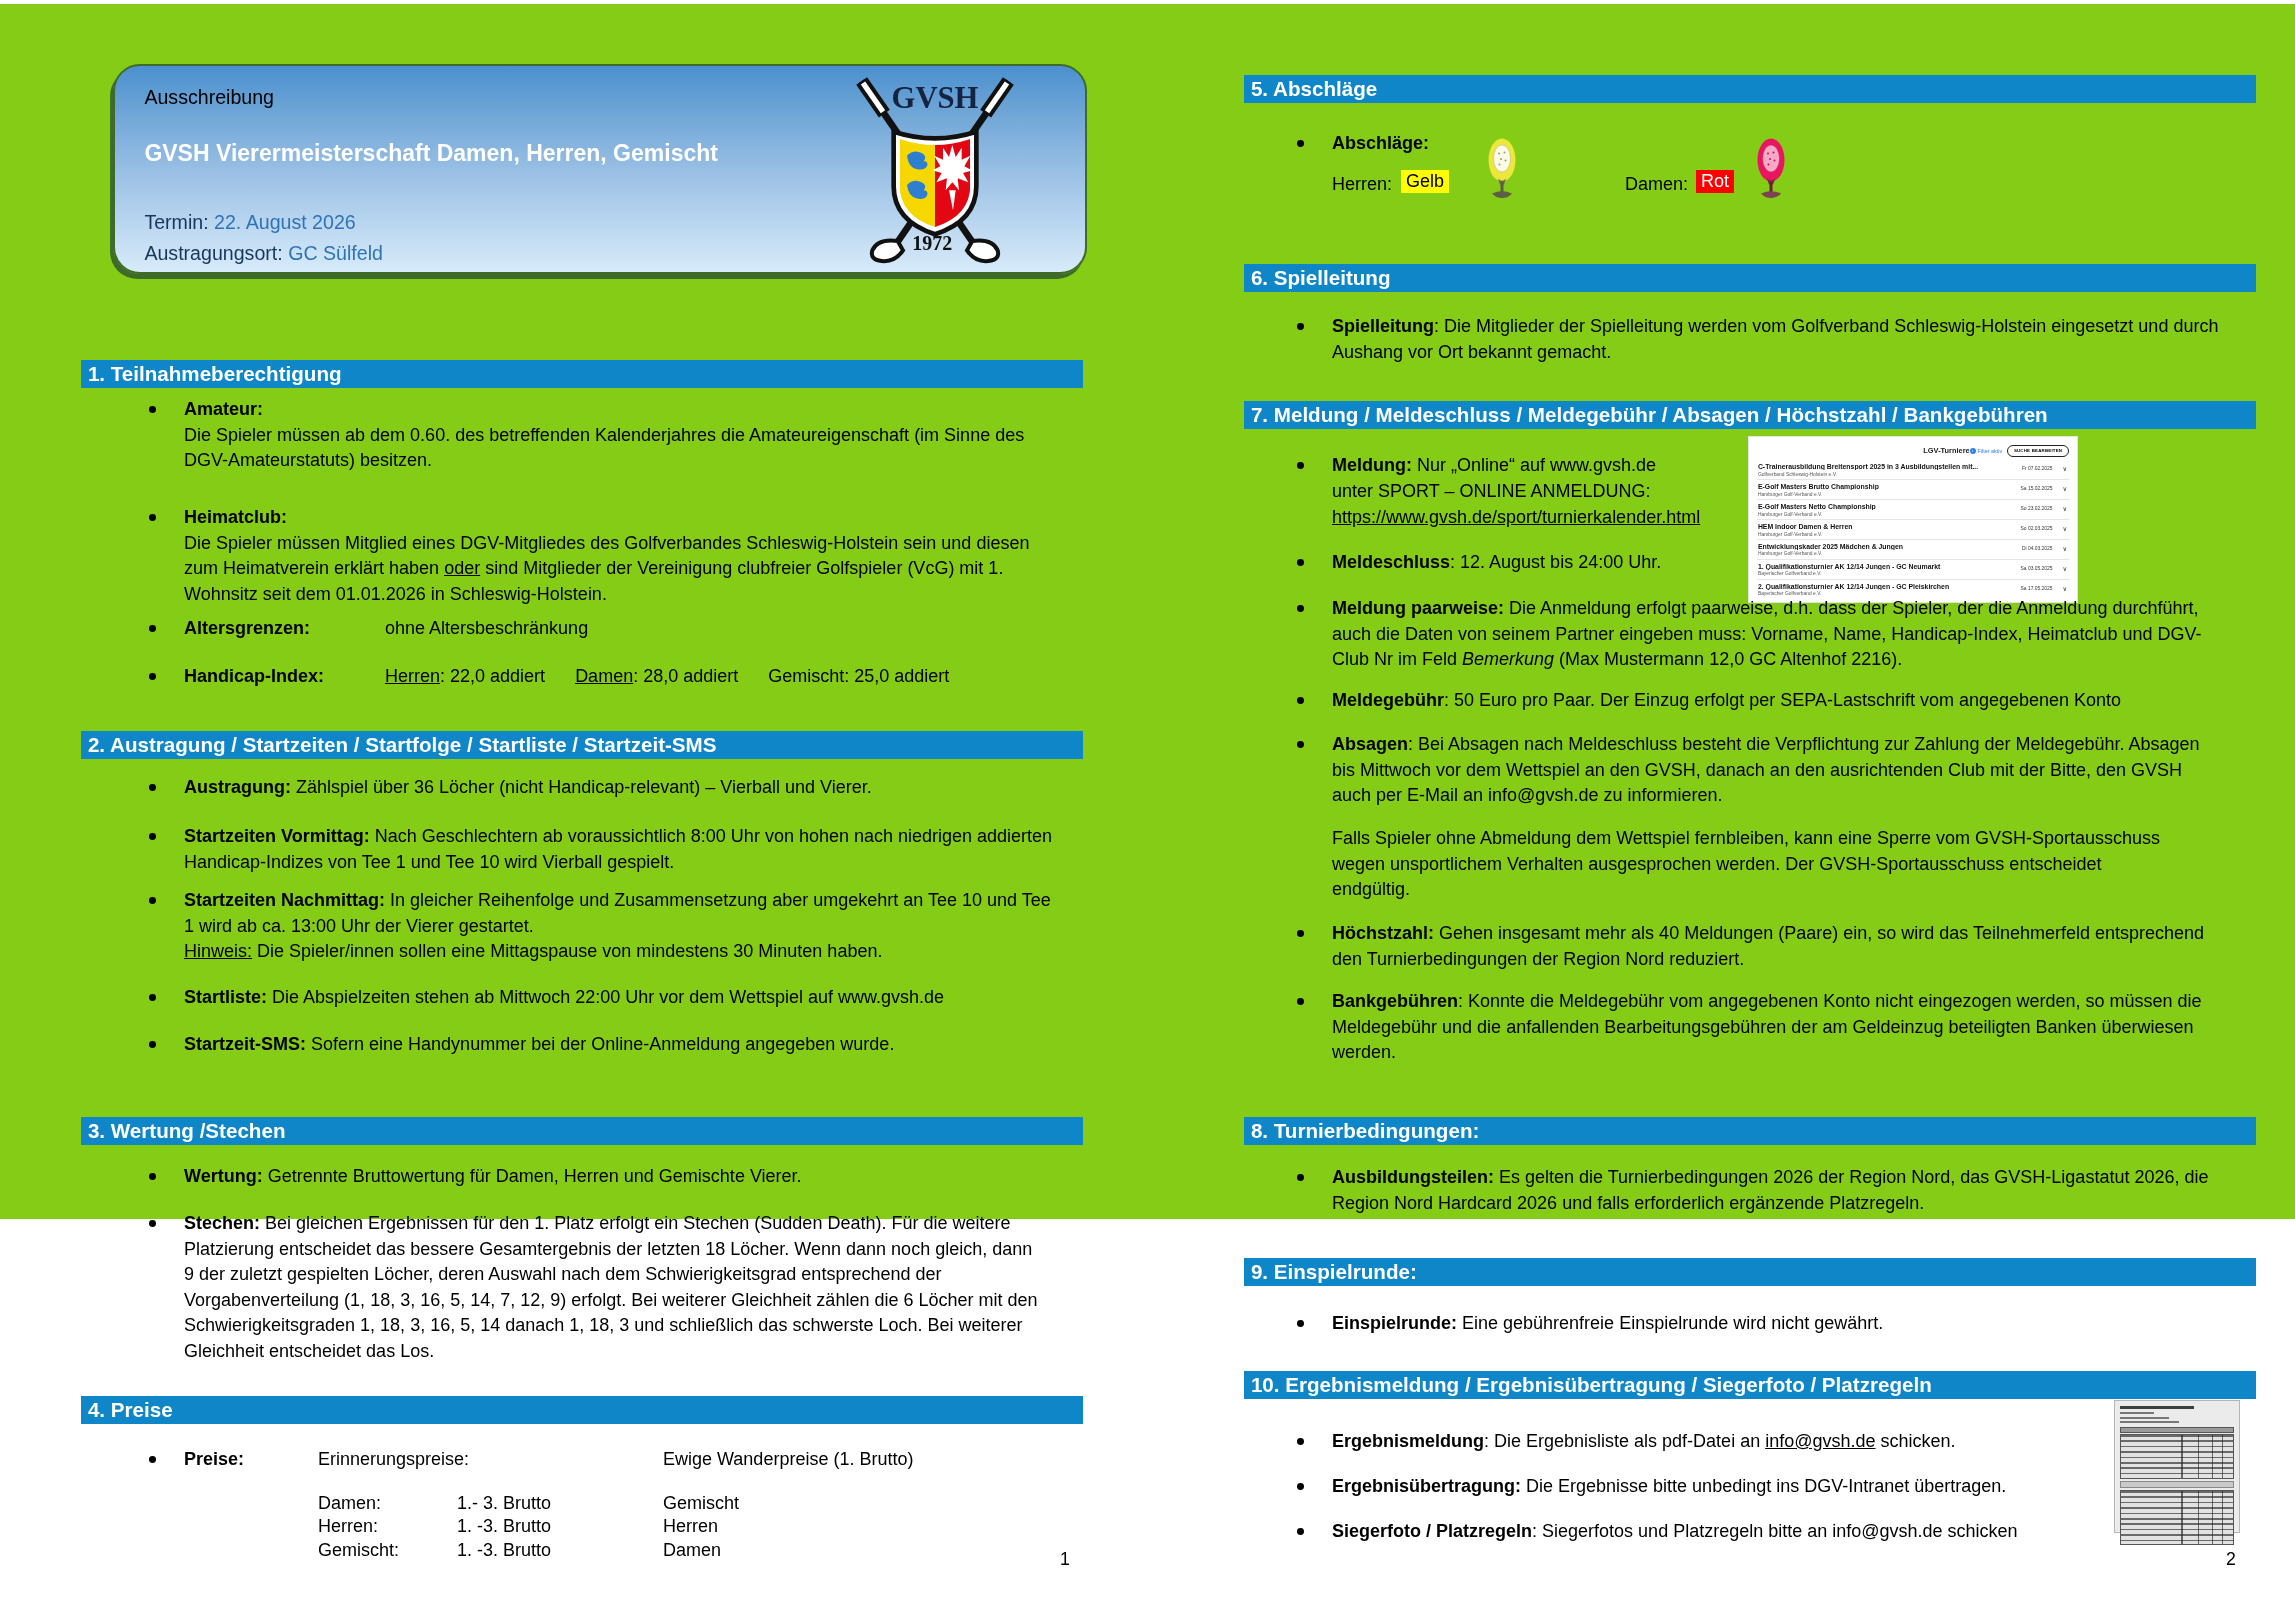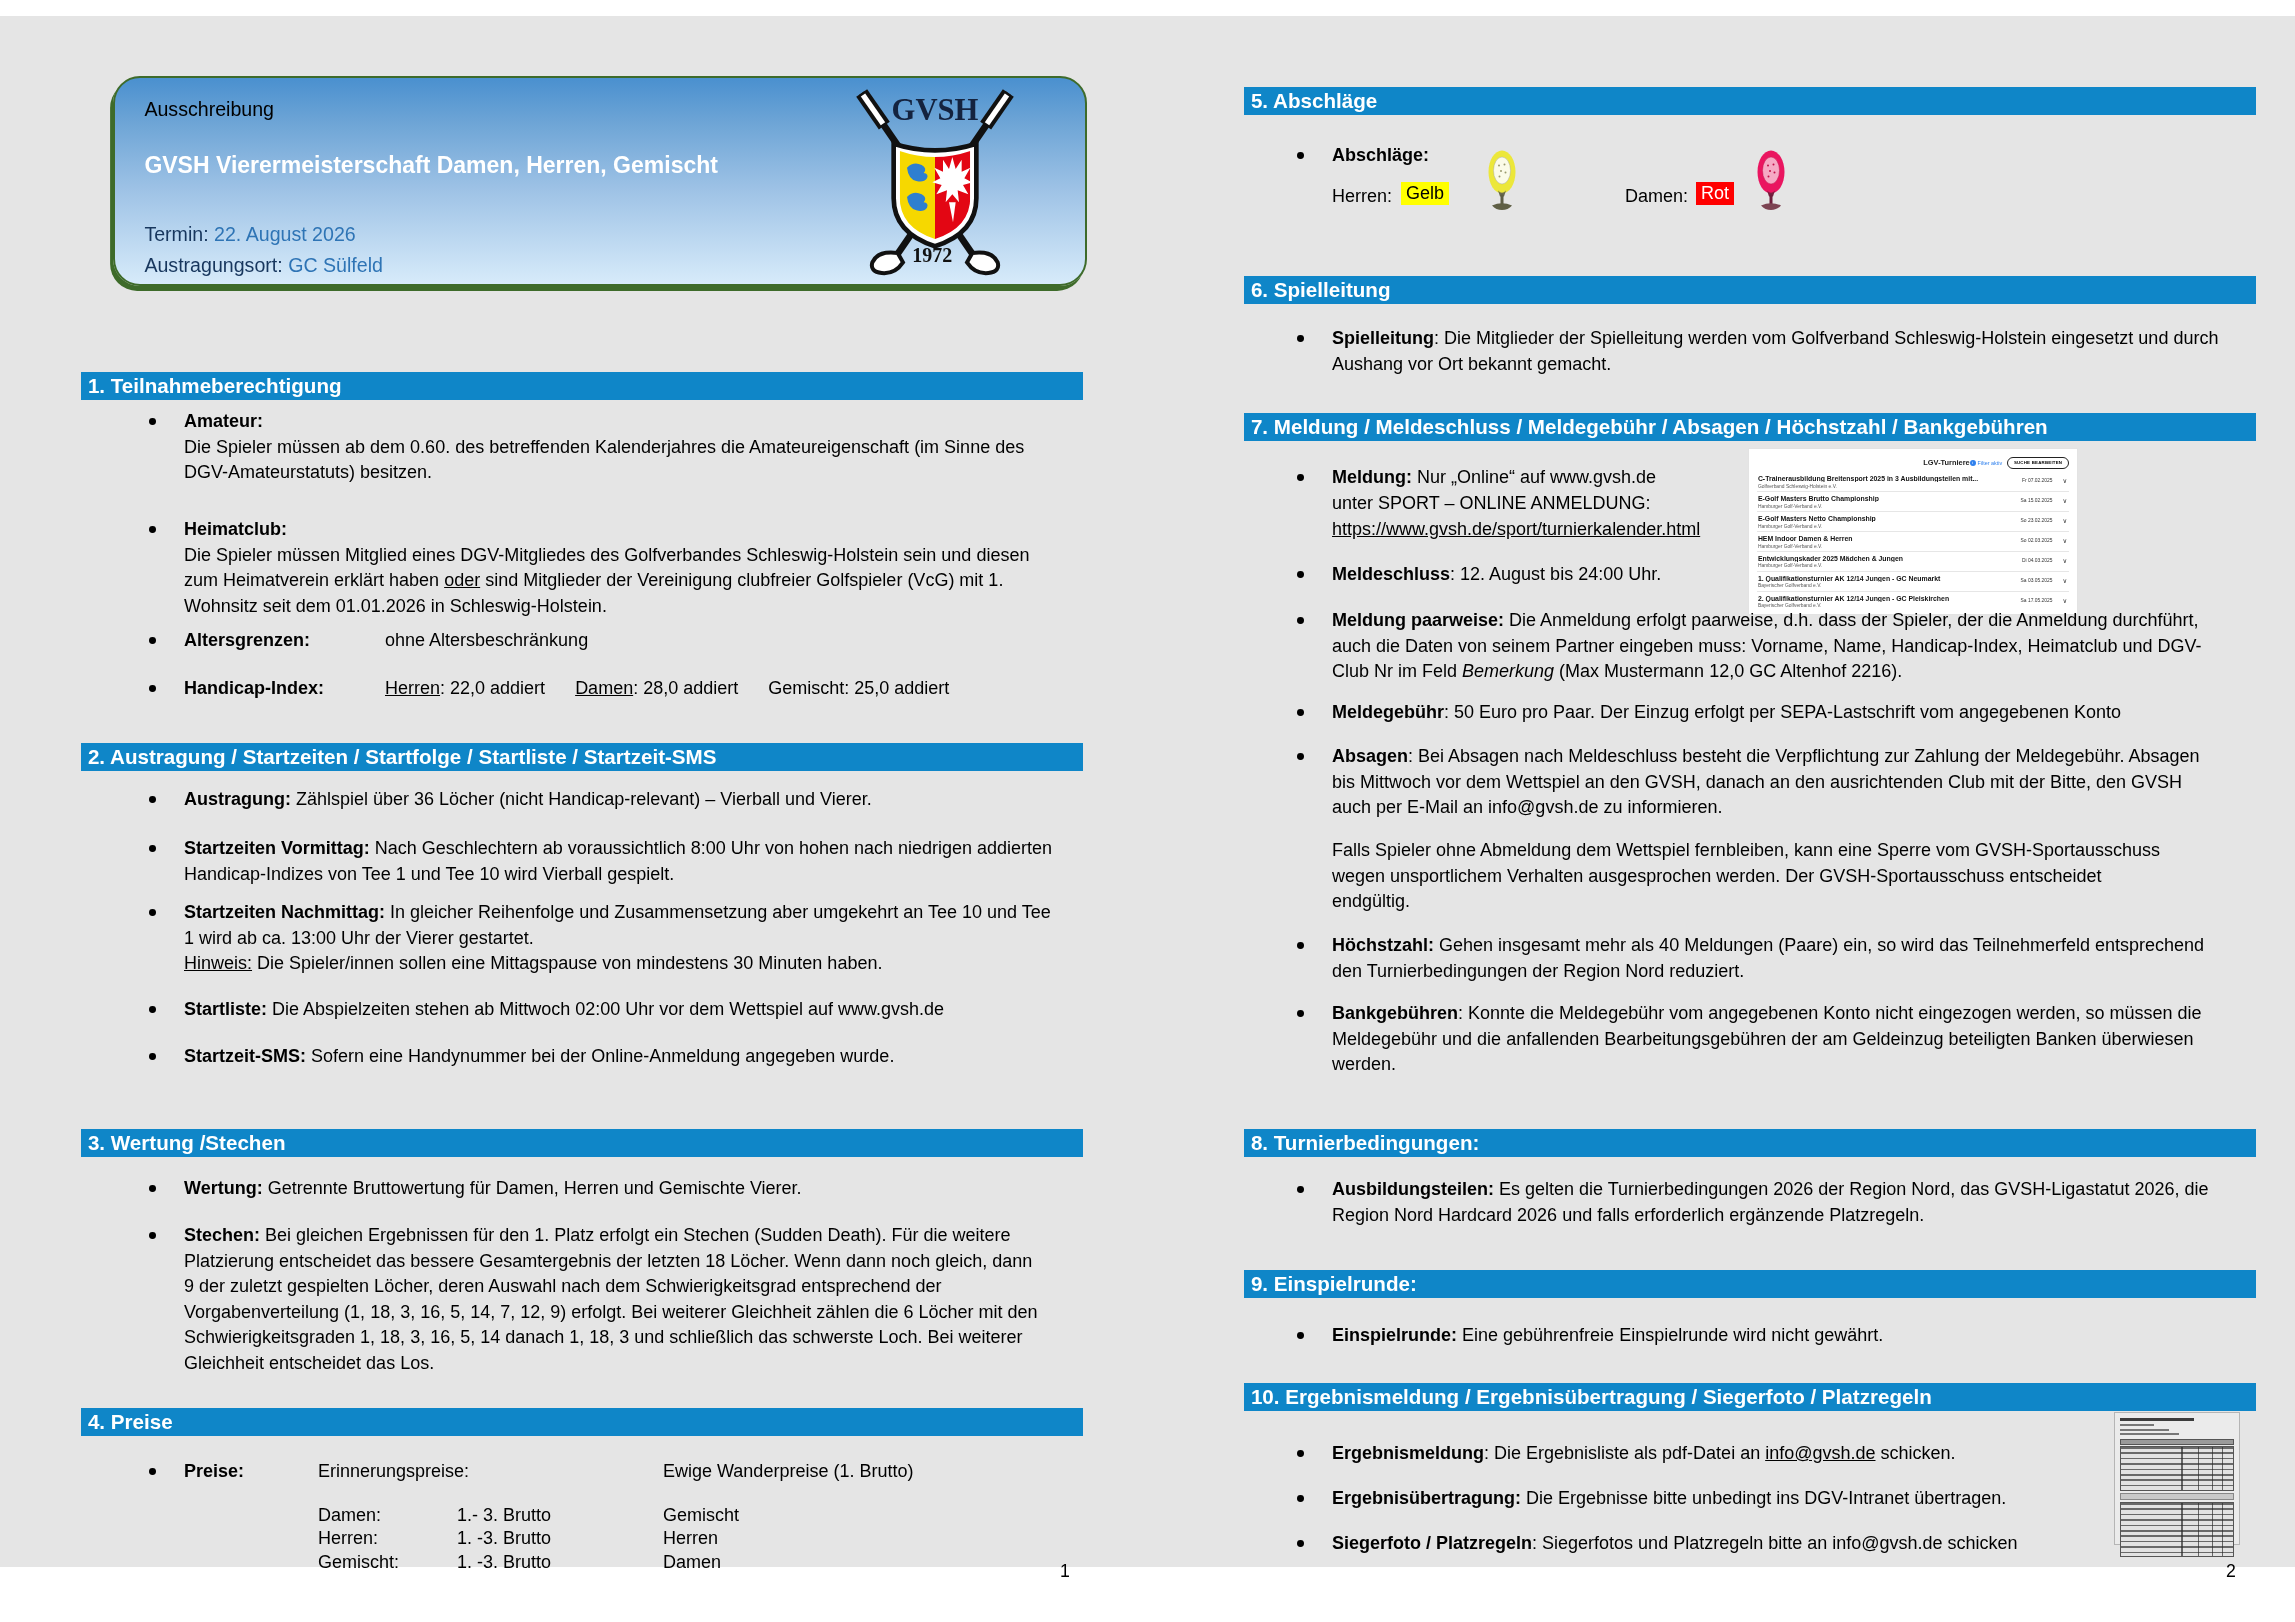--- a/index.html
+++ b/index.html
@@ -1,18 +1,18 @@
 <!DOCTYPE html>
 <html style="font-size:7.9px"><head>
 <meta charset="utf-8">
 <style>
   html,body{margin:0;padding:0;}
   body{width:2295px;height:1623px;position:relative;background:#ffffff;
        font-family:"Liberation Sans",sans-serif;color:#000;}
-  .page{position:absolute;top:16px;width:1148px;height:1551px;background:#e5e5e5;}
+  .page{position:absolute;top:4px;width:1148px;height:1215px;background:#84cc16;}
   #p1{left:0;} #p2{left:1148px;}
   .abs{position:absolute;}
   .bar{position:absolute;height:27.5px;background:#0f86c8;color:#fff;font-weight:700;
        font-size:20.6px;line-height:27.5px;padding-left:6.9px;box-sizing:border-box;
        white-space:nowrap;}
   #p1 .bar{left:81px;width:1002px;}
   #p2 .bar{left:96px;width:1012px;}
   .t{font-size:18px;line-height:25.5px;}
   .dot::before{content:"";position:absolute;left:-35px;top:9.3px;width:6.9px;height:6.9px;
        border-radius:50%;background:#000;}
@@ -113,21 +113,21 @@
   <div class="abs t" style="left:385px;top:612px;">ohne Altersbeschränkung</div>
 
   <div class="abs t dot b" style="left:184px;top:660px;">Handicap-Index:</div>
   <div class="abs t" style="left:385px;top:660px;white-space:pre;"><span style="text-decoration: underline;">Herren</span><span>: 22,0 addiert      </span><span style="text-decoration: underline;">Damen</span><span>: 28,0 addiert      </span><span>Gemischt: 25,0 addiert</span></div>
 
   <div class="bar" style="top:727px;">2. Austragung / Startzeiten / Startfolge / Startliste / Startzeit-SMS</div>
 
   <div class="abs t dot" style="left:184px;top:771px;width:878px;"><span style="font-weight: 700;">Austragung:</span><span> Zählspiel über 36 Löcher (nicht Handicap-relevant) – Vierball und Vierer.</span></div>
   <div class="abs t dot" style="left:184px;top:820px;width:878px;"><span style="font-weight: 700;">Startzeiten Vormittag:</span><span> Nach Geschlechtern ab voraussichtlich 8:00 Uhr von hohen nach niedrigen addierten Handicap-Indizes von Tee 1 und Tee 10 wird Vierball gespielt.</span></div>
   <div class="abs t dot" style="left:184px;top:884px;width:878px;"><span style="font-weight: 700;">Startzeiten Nachmittag:</span><span> In gleicher Reihenfolge und Zusammensetzung aber umgekehrt an Tee 10 und Tee 1 wird ab ca. 13:00 Uhr der Vierer gestartet.</span><br><span style="text-decoration: underline;">Hinweis:</span><span> Die Spieler/innen sollen eine Mittagspause von mindestens 30 Minuten haben.</span></div>
-  <div class="abs t dot" style="left:184px;top:981px;width:878px;"><span style="font-weight: 700;">Startliste:</span><span> Die Abspielzeiten stehen ab Mittwoch 02:00 Uhr vor dem Wettspiel auf www.gvsh.de</span></div>
+  <div class="abs t dot" style="left:184px;top:981px;width:878px;"><span style="font-weight: 700;">Startliste:</span><span> Die Abspielzeiten stehen ab Mittwoch 22:00 Uhr vor dem Wettspiel auf www.gvsh.de</span></div>
   <div class="abs t dot" style="left:184px;top:1028px;width:878px;"><span style="font-weight: 700;">Startzeit-SMS:</span><span> Sofern eine Handynummer bei der Online-Anmeldung angegeben wurde.</span></div>
 
   <div class="bar" style="top:1113px;">3. Wertung /Stechen</div>
 
   <div class="abs t dot" style="left:184px;top:1160px;width:878px;"><span style="font-weight: 700;">Wertung:</span><span> Getrennte Bruttowertung für Damen, Herren und Gemischte Vierer.</span></div>
   <div class="abs t dot" style="left:184px;top:1207px;width:854px;"><span style="font-weight: 700;">Stechen:</span><span> Bei gleichen Ergebnissen für den 1. Platz erfolgt ein Stechen (Sudden Death). Für die weitere Platzierung entscheidet das bessere Gesamtergebnis der letzten 18 Löcher. Wenn dann noch gleich, dann 9 der zuletzt gespielten Löcher, deren Auswahl nach dem Schwierigkeitsgrad entsprechend der Vorgabenverteilung (1, 18, 3, 16, 5, 14, 7, 12, 9) erfolgt. Bei weiterer Gleichheit zählen die 6 Löcher mit den Schwierigkeitsgraden 1, 18, 3, 16, 5, 14 danach 1, 18, 3 und schließlich das schwerste Loch. Bei weiterer Gleichheit entscheidet das Los.</span></div>
 
   <div class="bar" style="top:1392px;">4. Preise</div>
 
   <div class="abs t dot b" style="left:184px;top:1443px;">Preise:</div>

